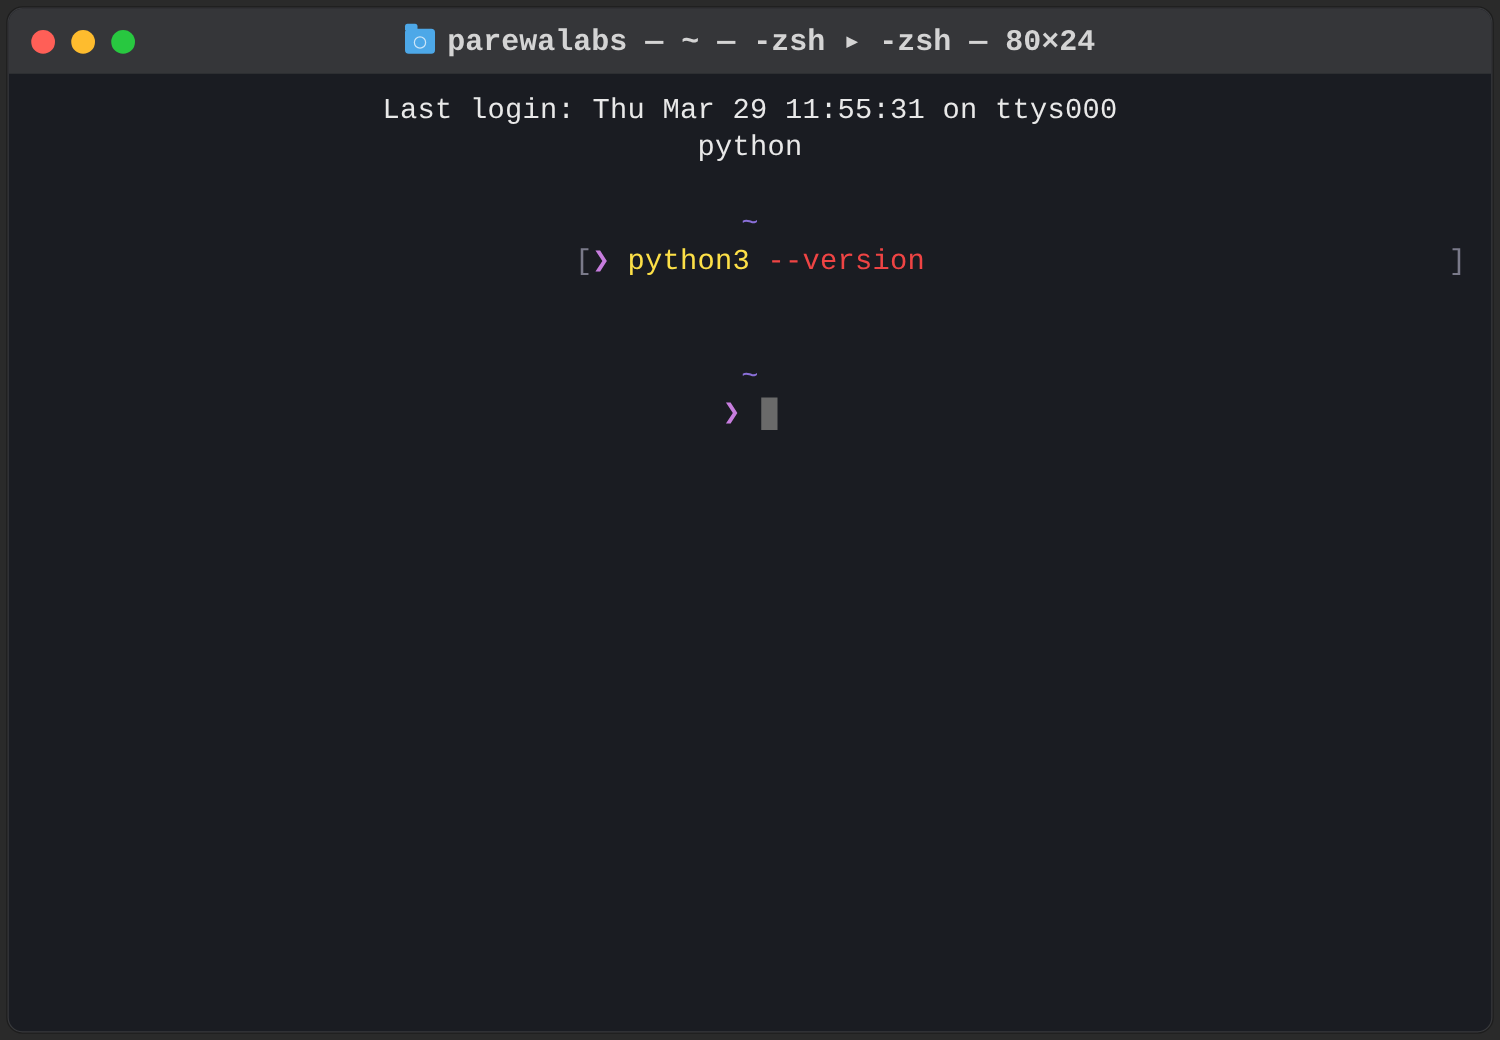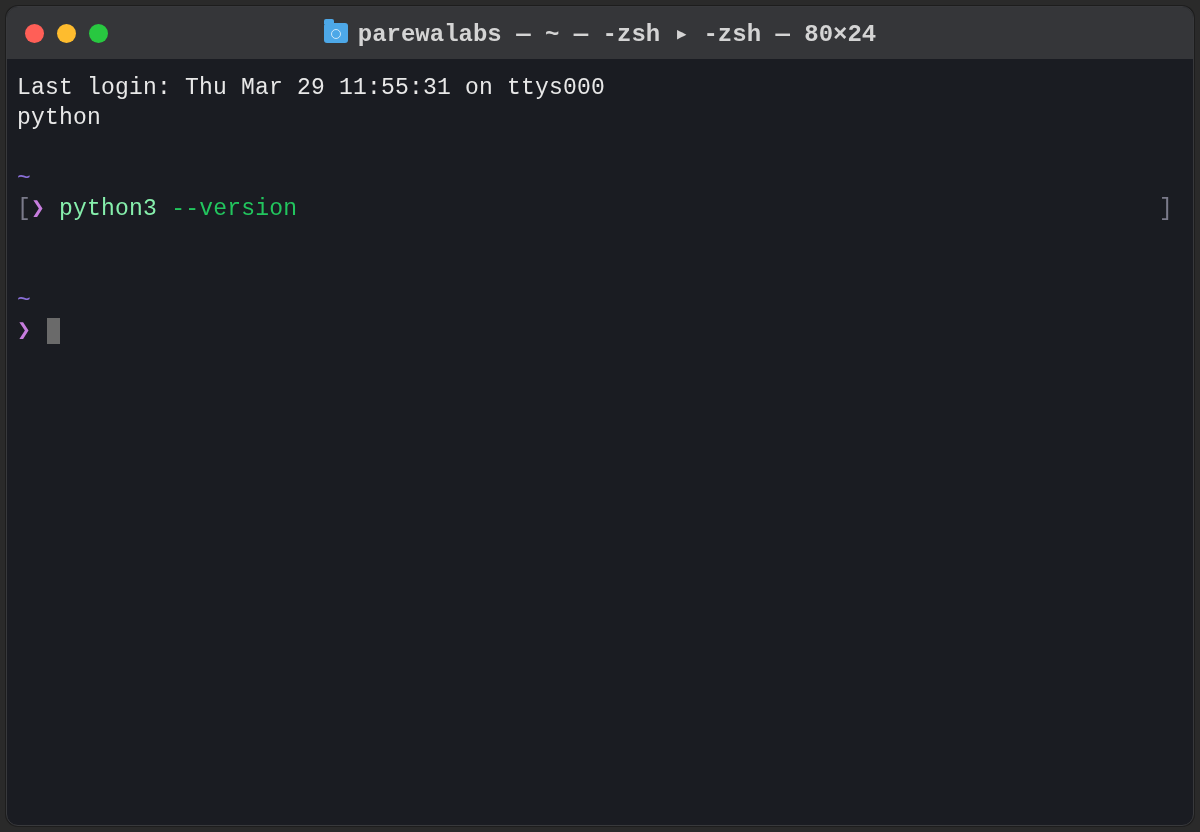--- a/index.html
+++ b/index.html
@@ -18,20 +18,21 @@
     }
     .terminal-window {
       width: 1192px;
       height: 820px;
       background: #1a1c22;
       border-radius: 12px;
       overflow: hidden;
       box-shadow: 0 0 0 1px rgba(0,0,0,0.3);
       margin: 6px;
       border: 1px solid #38393c;
+      text-align: center;
     }
     .title-bar {
       height: 52px;
       background: #353639;
       display: flex;
       align-items: center;
       padding: 0 18px;
       position: relative;
     }
     .traffic-lights {
@@ -103,24 +104,24 @@
       color: #7a7a8a;
     }
     .prompt-arrow {
       color: #c77dde;
       font-weight: bold;
     }
     .tilde {
       color: #8a6fd8;
     }
     .command-green {
-      color: #86efac;
+      color: #fde047;
     }
     .command-args {
-      color: #22c55e;
+      color: #ef4444;
     }
     .right-bracket {
       position: absolute;
       right: 10px;
       color: #7a7a8a;
     }
     .cursor {
       display: inline-block;
       width: 13px;
       height: 26px;

